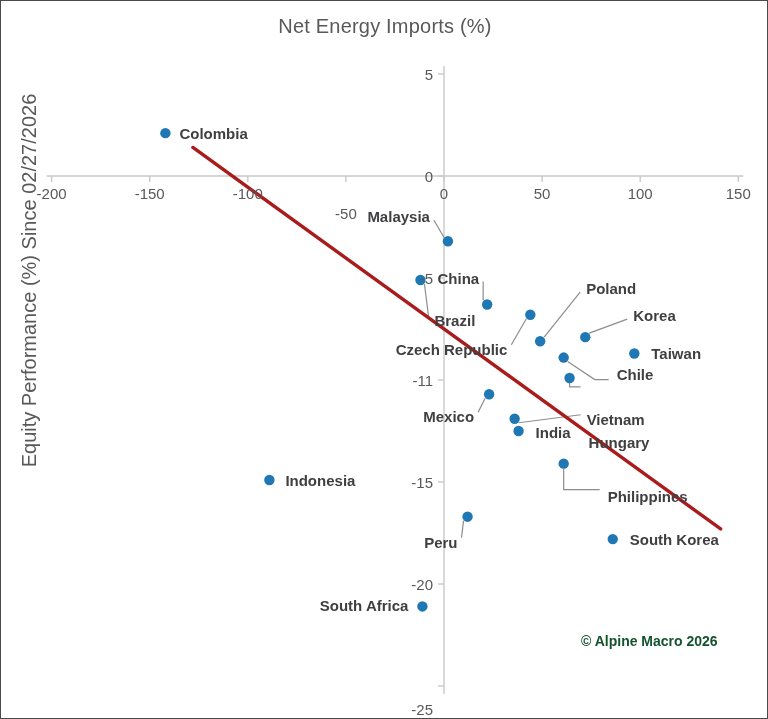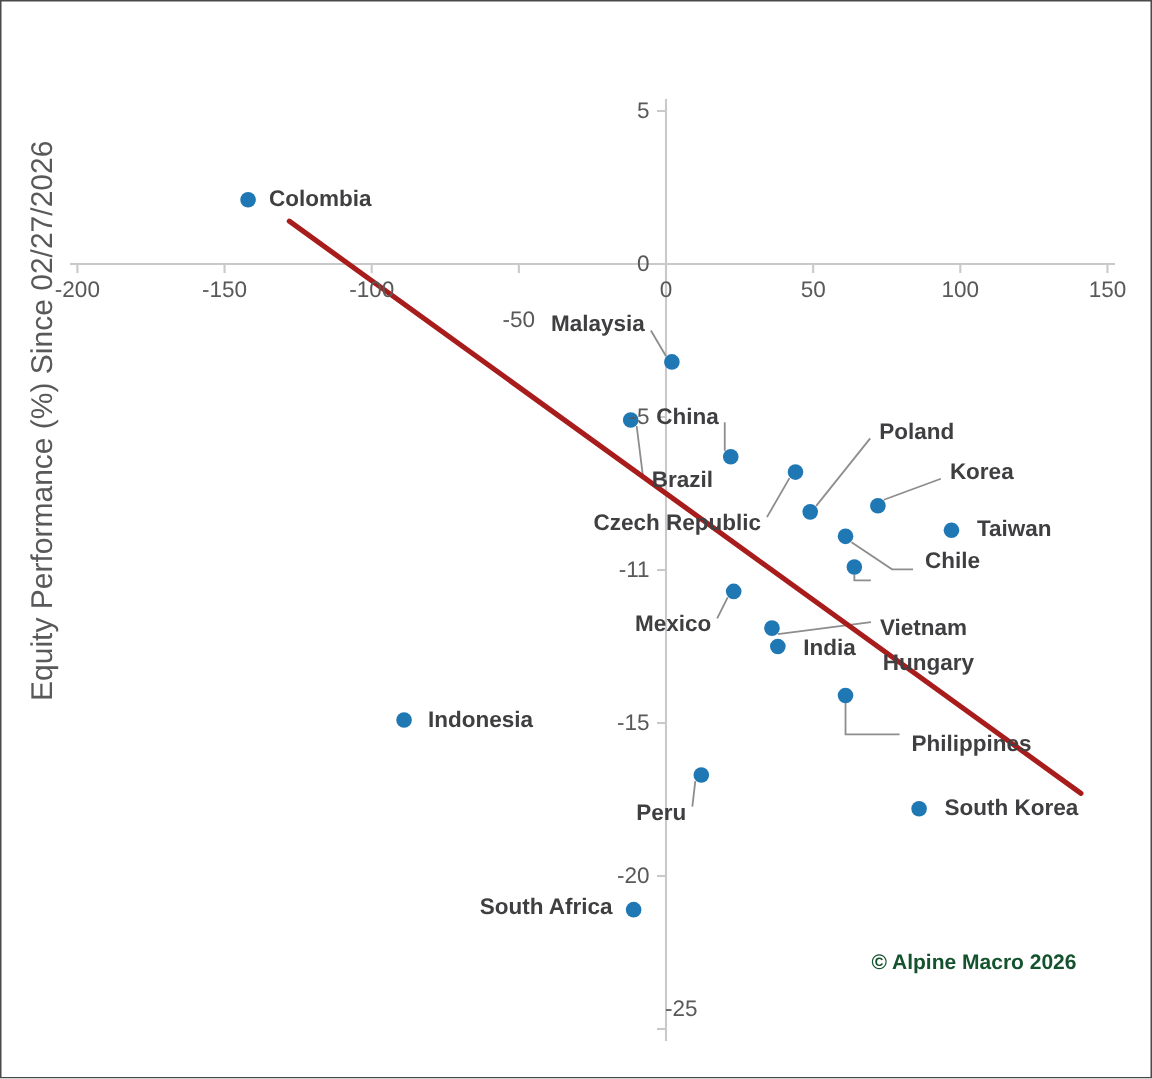--- a/index.html
+++ b/index.html
@@ -80,20 +80,21 @@
     font-weight: bold;
     color: #14532d;
     white-space: nowrap;
   }
 </style>
 </head>
 <body>
 
 <div id="chart-root">
 
+  <div id="chart-title">Net Energy Imports (%)</div>
   <div id="y-axis-title">Equity Performance (%) Since 02/27/2026</div>
 
   <svg id="plot-svg" width="768" height="719">
     <g id="axes-group">
         <line x1="45.60000000000002" y1="175" x2="742.3" y2="175" stroke="#c9c9c9" stroke-width="1.4"></line>
         <line x1="443" y1="65" x2="443" y2="693" stroke="#c9c9c9" stroke-width="1.4"></line>
         <line x1="50.60000000000002" y1="175" x2="50.60000000000002" y2="181" stroke="#c9c9c9" stroke-width="1.4"></line>
         <line x1="148.7" y1="175" x2="148.7" y2="181" stroke="#c9c9c9" stroke-width="1.4"></line>
         <line x1="246.8" y1="175" x2="246.8" y2="181" stroke="#c9c9c9" stroke-width="1.4"></line>
         <line x1="344.9" y1="175" x2="344.9" y2="181" stroke="#c9c9c9" stroke-width="1.4"></line>
@@ -156,21 +157,21 @@
       <div class="tick-label x-tick" style="left: 443px; top: 184px;">0</div>
       <div class="tick-label x-tick" style="left: 541.1px; top: 184px;">50</div>
       <div class="tick-label x-tick" style="left: 639.2px; top: 184px;">100</div>
       <div class="tick-label x-tick" style="left: 737.3px; top: 184px;">150</div>
       <div class="tick-label y-tick" style="left: 0px; width: 432px; top: 73px;">5</div>
       <div class="tick-label y-tick" style="left: 0px; width: 432px; top: 175px;">0</div>
       <div class="tick-label y-tick" style="left: 0px; width: 432px; top: 277px;">-5</div>
       <div class="tick-label y-tick" style="left: 0px; width: 432px; top: 379px;">-11</div>
       <div class="tick-label y-tick" style="left: 0px; width: 432px; top: 481px;">-15</div>
       <div class="tick-label y-tick" style="left: 0px; width: 432px; top: 583px;">-20</div>
-      <div class="tick-label y-tick" style="left: 0px; width: 432px; top: 672px; padding-left: 32px;">-25</div>
+      <div class="tick-label y-tick" style="left: 0px; width: 432px; top: 708px;">-25</div>
     </div>
   <div id="label-layer">
       <div class="point-label pl-right" style="left: 178.396px; top: 132.16px;">Colombia</div>
       <div class="point-label pl-left" style="left: 428.924px; top: 215.28px;">Malaysia</div>
       <div class="point-label pl-right" style="left: 433.456px; top: 319.04px;">Brazil</div>
       <div class="point-label pl-left" style="left: 478.164px; top: 276.52px;">China</div>
       <div class="point-label pl-left" style="left: 506.328px; top: 347.72px;">Czech Republic</div>
       <div class="point-label pl-right" style="left: 585.138px; top: 287.24px;">Poland</div>
       <div class="point-label pl-right" style="left: 632.264px; top: 314.16px;">Korea</div>
       <div class="point-label pl-right" style="left: 615.682px; top: 373px;">Chile</div>

